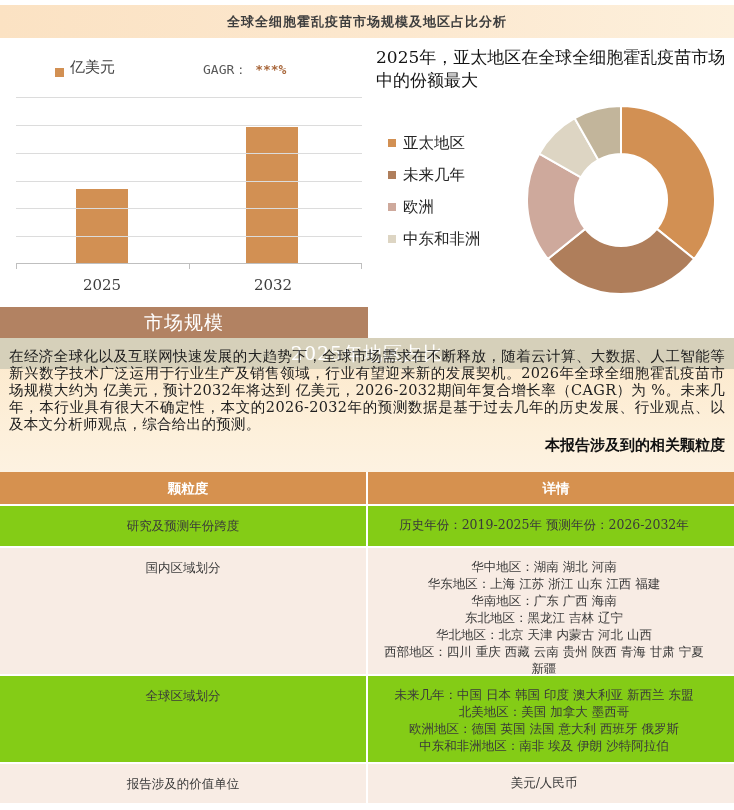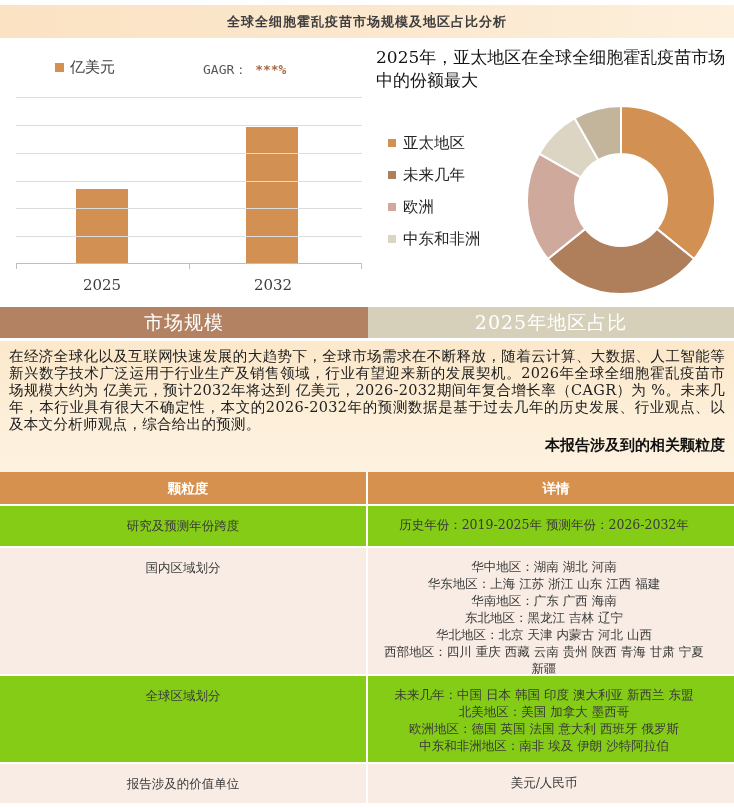--- a/index.html
+++ b/index.html
@@ -9,42 +9,42 @@
   
   .title-band { margin-top:5px; height:33px; line-height:33px; text-align:center;
     background:linear-gradient(90deg,#fbe2c3 0%,#fce8cf 55%,#fdf0dc 100%);
     font-size:13px; font-weight:bold; color:#3d3d3d; letter-spacing:1px; }
 
   
   .charts-row { position:relative; height:266px; background:#fff; }
   .bar-panel { position:absolute; left:0; top:0; width:370px; height:266px; }
   .pie-panel { position:absolute; left:370px; top:0; width:364px; height:266px; }
 
-  .bar-legend { position:absolute; left:55px; top:20px; display:flex; align-items:center; font-size:15px; color:#404040; }
+  .bar-legend { position:absolute; left:55px; top:20px; display:flex; align-items:flex-end; font-size:15px; color:#404040; }
   .legend-swatch { width:9px; height:9px; margin-right:6px; background:#D29053; }
   .gagr { position:absolute; left:203px; top:23px; font-family:"DejaVu Sans Mono","Liberation Mono",monospace; font-size:13px; color:#595959; }
   .gagr-value { color:#A9683C; font-weight:bold; }
 
   .plot { position:absolute; left:16px; top:59px; width:346px; height:167px; }
   .gridline { position:absolute; left:0; right:0; height:1px; background:#DCDCDC; }
   .baseline { position:absolute; left:0; right:0; bottom:0; height:1px; background:#BFBFBF; }
   .tick { position:absolute; bottom:-5px; width:1px; height:5px; background:#BFBFBF; }
   .bar { position:absolute; bottom:1px; width:52px; background:#D29053; }
   .x-label { position:absolute; top:238px; width:70px; text-align:center; font-size:15px; color:#3d3d3d; }
 
   .pie-title { position:absolute; left:6px; top:8px; width:350px; font-size:17px; line-height:1.38; color:#141414; }
   .pie-legend { position:absolute; left:18px; top:95px; }
   .pie-legend-item { display:flex; margin-bottom:11px; font-size:15.5px; line-height:21px; color:#262626; }
   .pie-swatch { flex:0 0 8px; width:8px; height:8px; margin:6px 7px 0 0; }
   .pie-legend-label { width:78px; }
   .donut-wrap { position:absolute; left:153px; top:64px; width:196px; height:196px; }
 
   
   .section-headers { display:flex; margin-top:3px; height:31px; line-height:31px; text-align:center;
-    color:#fff; font-size:19px; letter-spacing:1px; }
+    color:#fff; font-size:19px; letter-spacing:1px;flex-direction:column; }
   .sh-left { width:368px; background:#B28262; }
   .sh-right { flex:1; background:#D6D0BA; }
 
   
   .summary { margin-top:3px; height:131px; padding:7px 9px 0 9px; overflow:hidden;
     background:linear-gradient(180deg,#FCE8CA 0%,#FDF0DB 70%,#FDF2E1 100%); }
   .summary-paragraph { font-size:14.5px; line-height:17px; color:#202020; text-align:justify;
     letter-spacing:0.3px; max-height:102px; overflow:hidden; }
   .table-title { text-align:right; font-weight:bold; font-size:15px; color:#111; margin-top:3px; }
 

